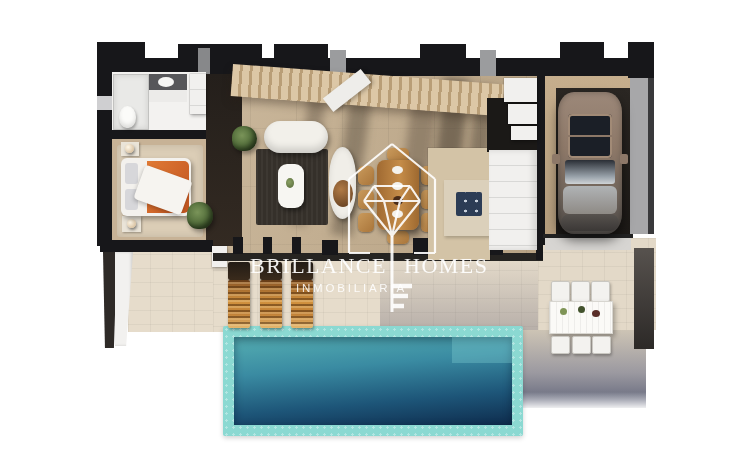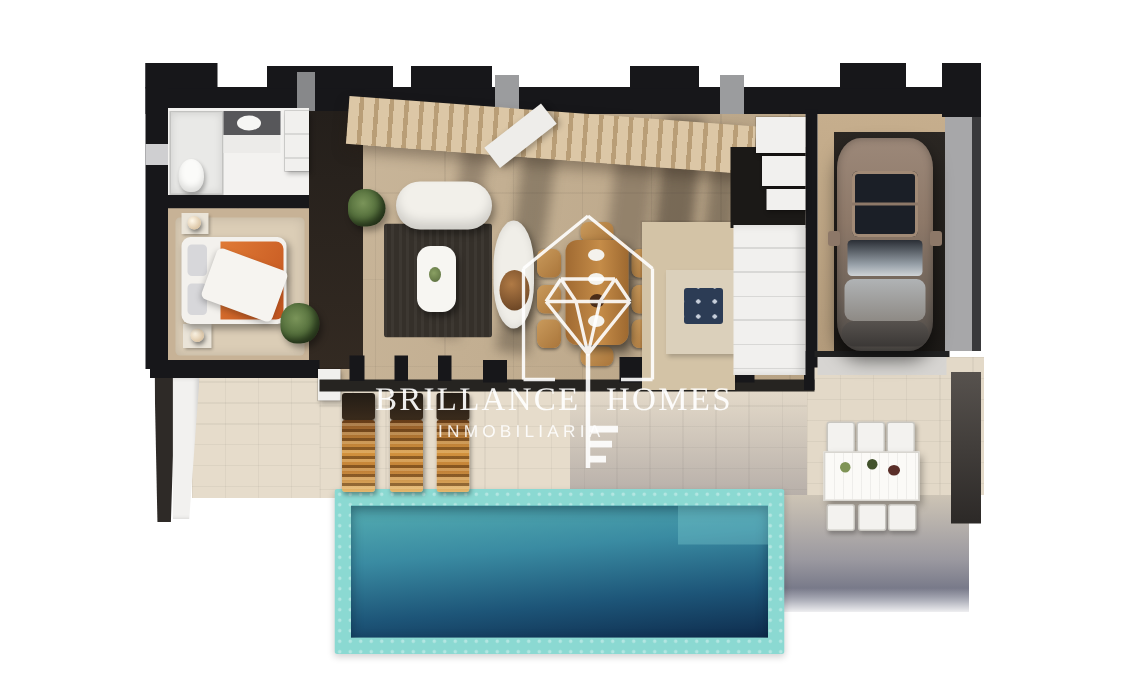--- a/index.html
+++ b/index.html
@@ -231,16 +231,16 @@
       <path d="M46 4 L3 39 M46 4 L89 39 M3 39 V113 M89 39 V113 M3 113 H24 M68 113 H89"></path>
 
       <path d="M28 46 H64 M28 46 L18 61 M64 46 L74 61 M18 61 H74 M18 61 L46 96 L74 61 M28 46 L38 61 M64 46 L54 61 M38 61 L46 96 M54 61 L46 96"></path>
 
       <path d="M46 96 V172" stroke-width="3"></path>
 
       <path d="M47 146 H66 M47 156 H62 M47 166 H58" stroke-width="4.5"></path>
     </svg>
     <span class="abs brand" style="left:404px;top:253px;">HOMES</span>
     <span class="abs brand" style="left:250px;top:253px;width:133px;text-align:right;">BRILLANCE</span>
-    <span class="abs subtitle" style="left:292px;top:282px;">INMOBILIARIA</span>
+    <span class="abs subtitle" style="left:282px;top:282px;padding-left:14px;">INMOBILIARIA</span>
   </div>
 
 </div>
 
 </body></html>

